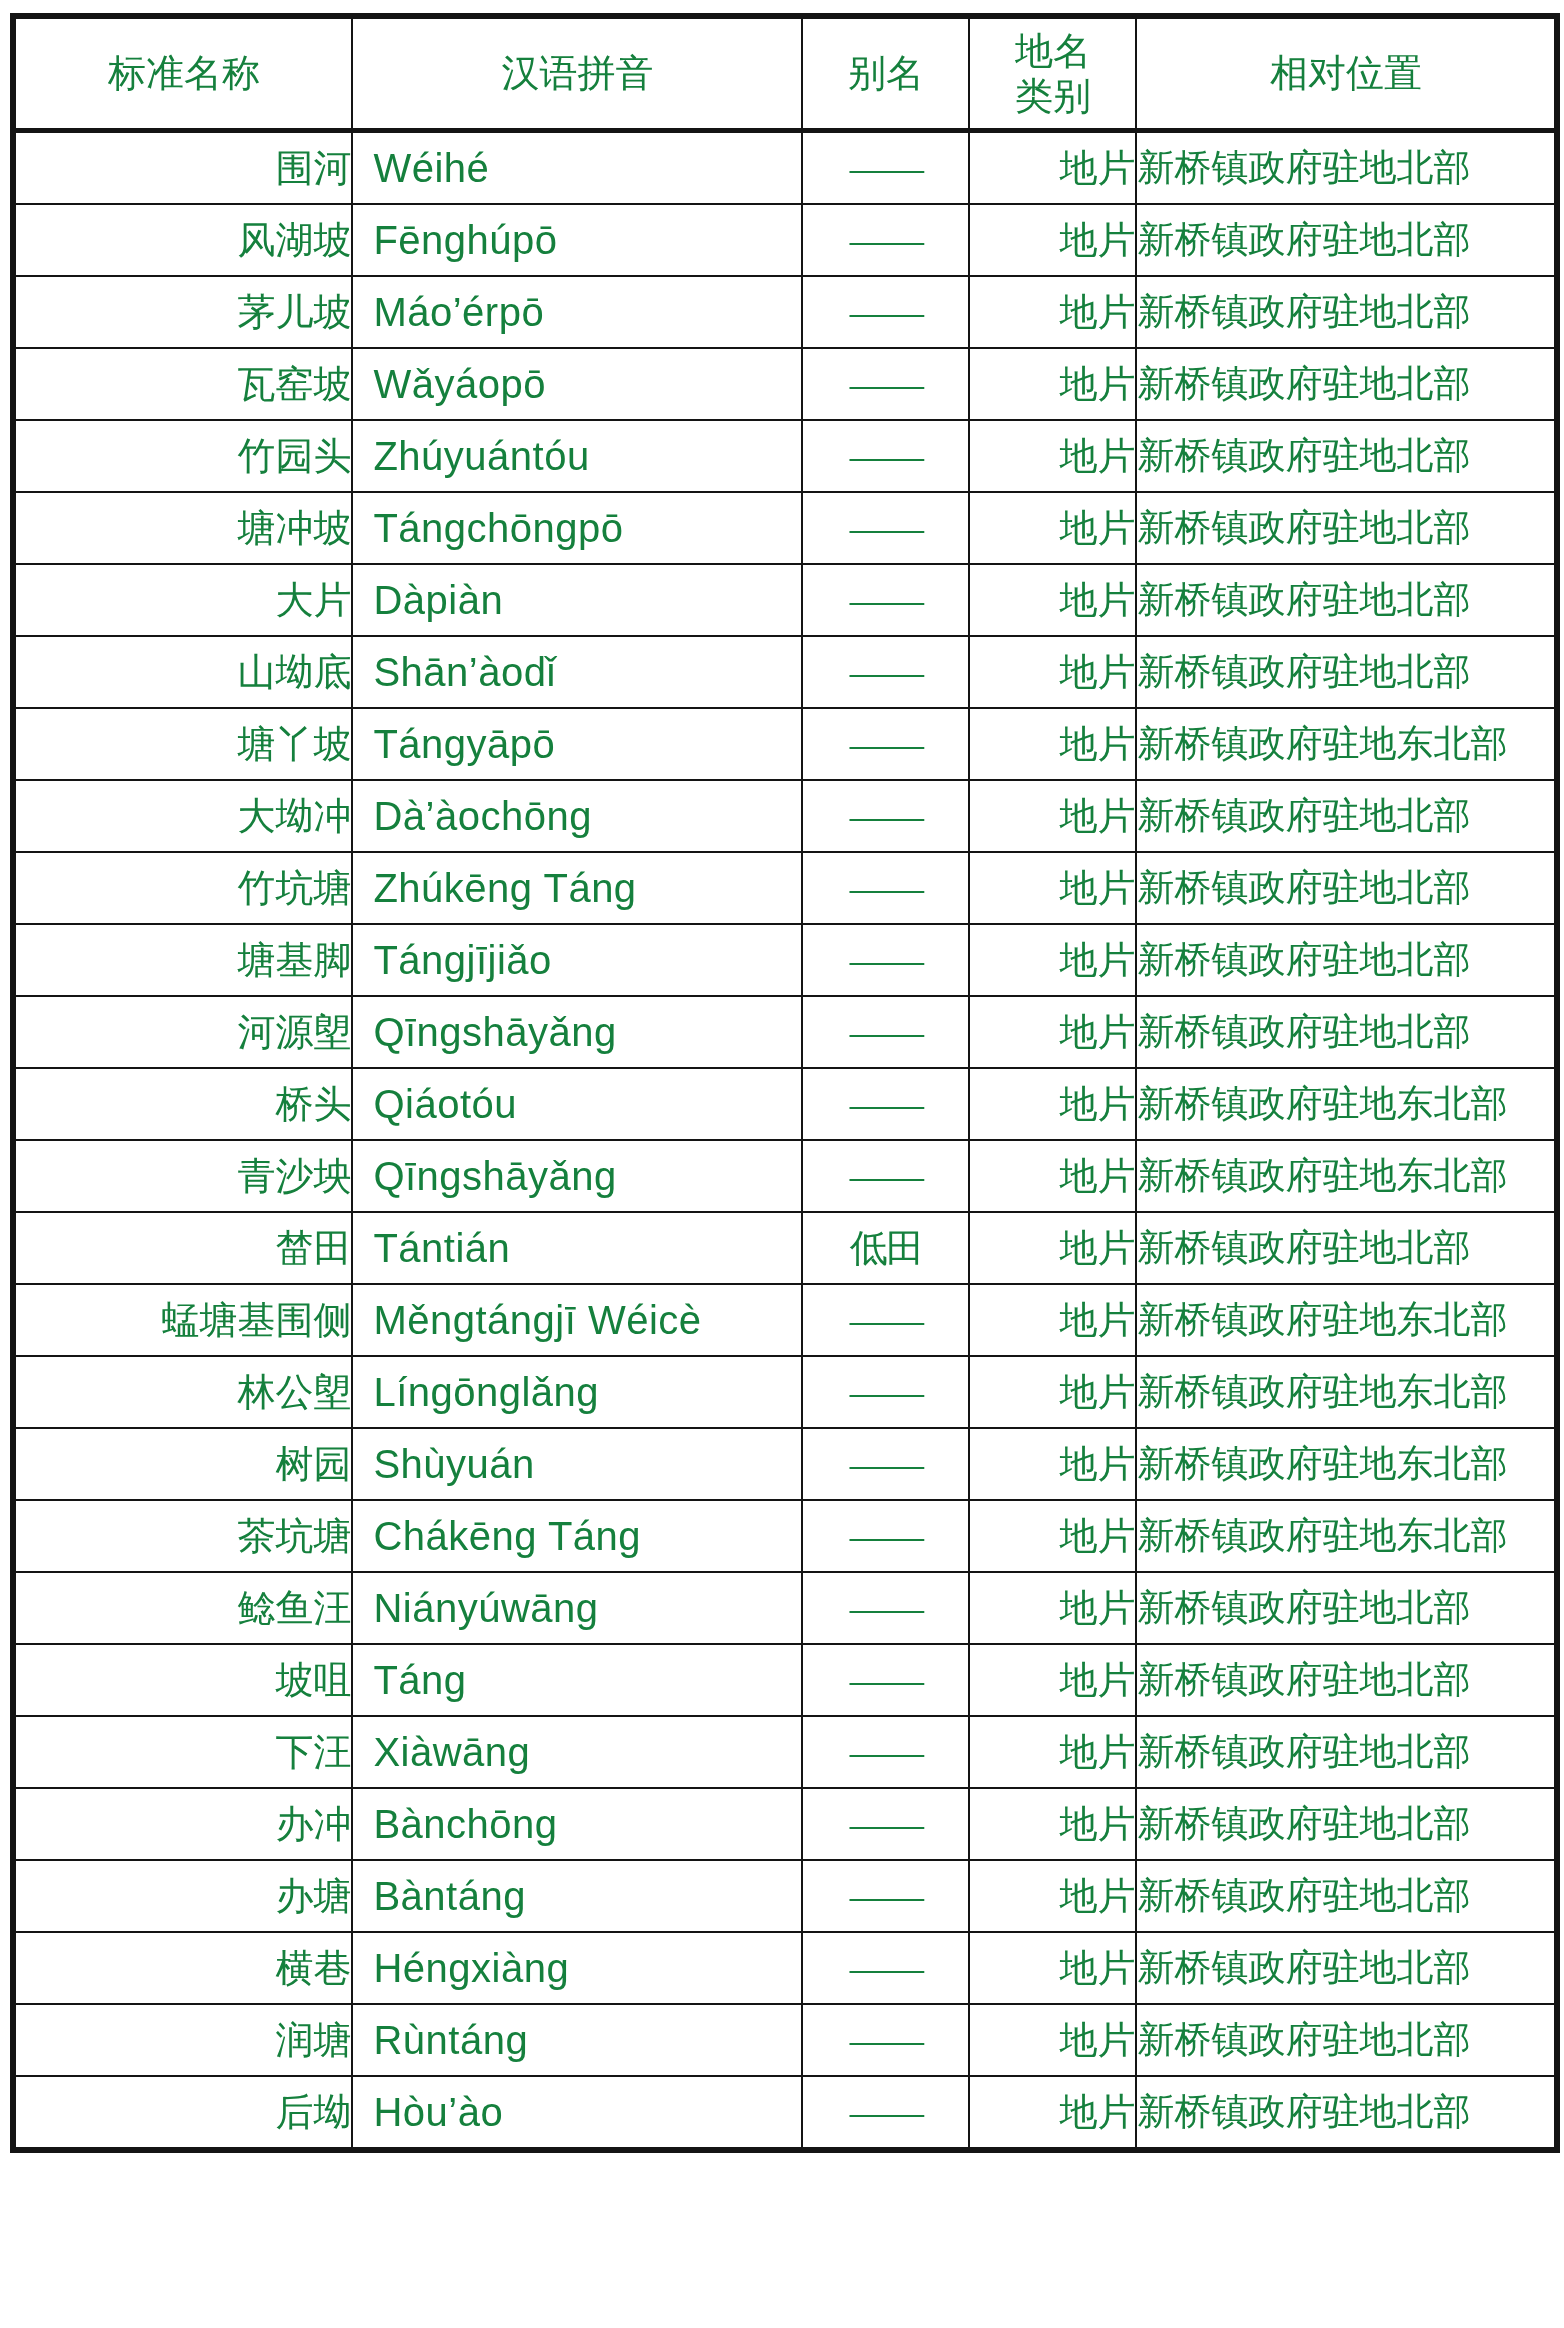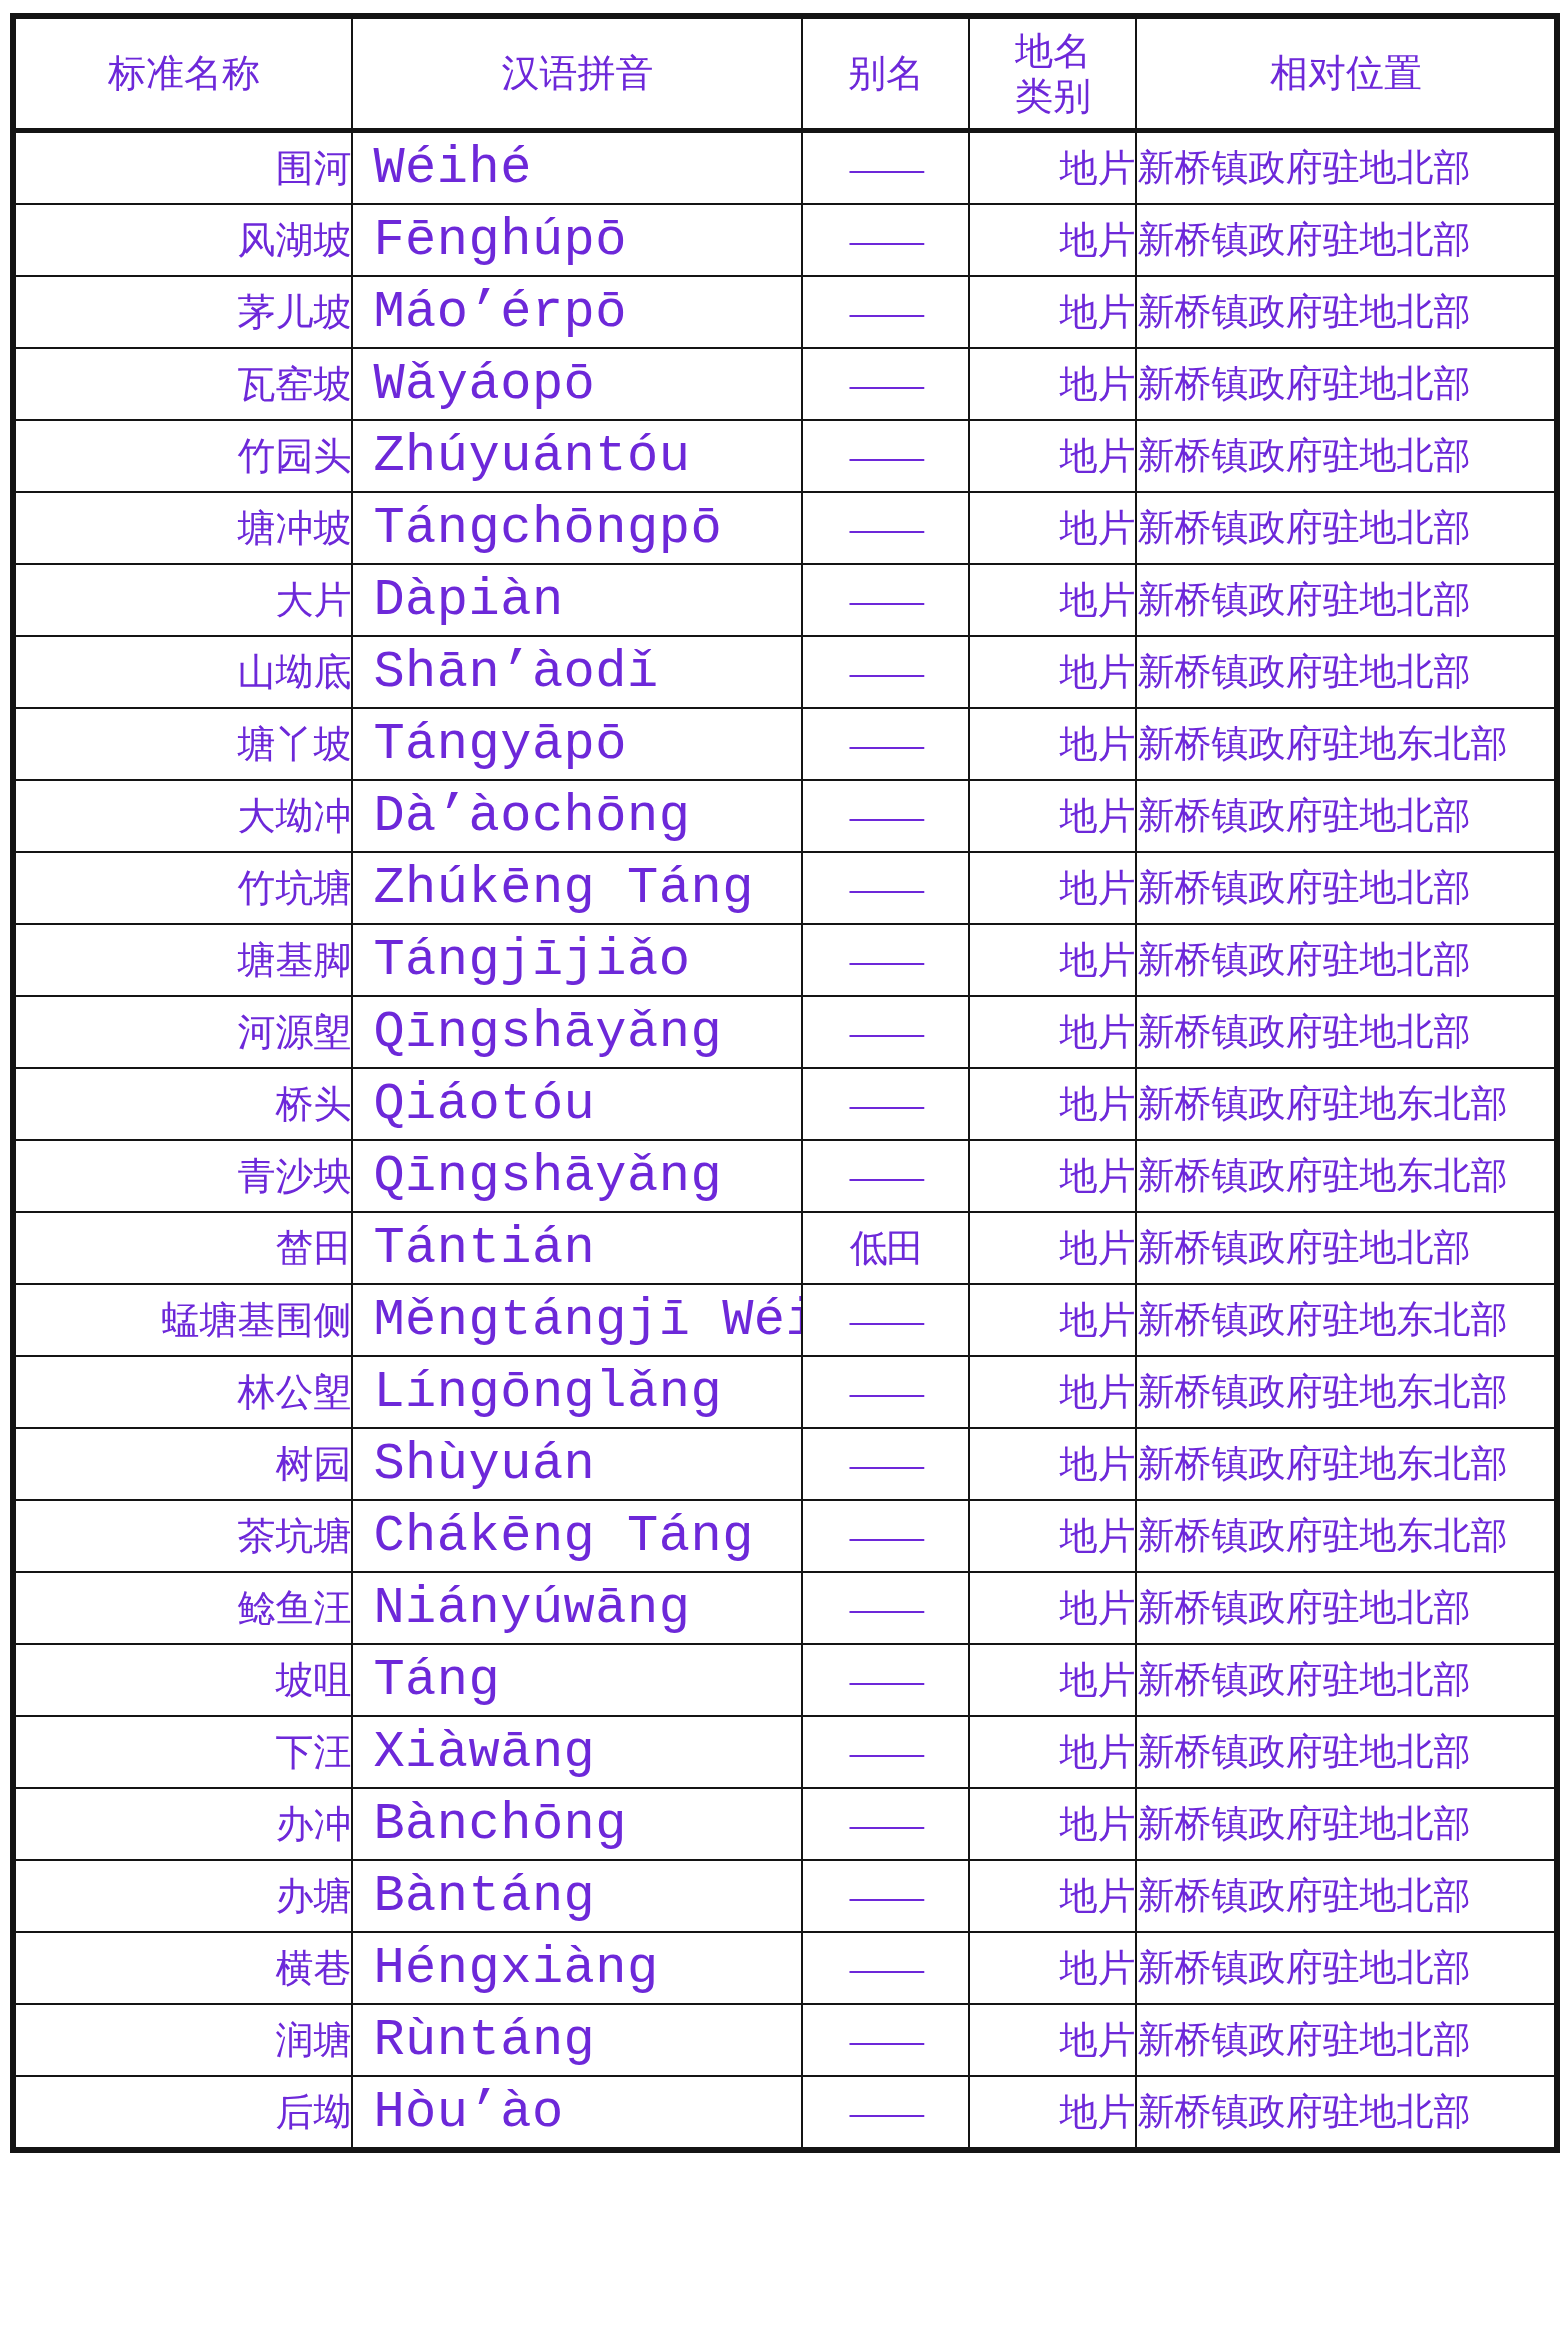--- a/index.html
+++ b/index.html
@@ -1,21 +1,21 @@
 <!DOCTYPE html>
 <html style="font-size:15px"><head>
 <meta charset="utf-8">
 <style>
   html, body { margin: 0; padding: 0; background: #ffffff; }
   .page {
     position: relative;
     width: 1564px;
     height: 2289px;
     background: #ffffff;
-    color: #6d28d9;
+    color: #15803d;
     overflow: hidden;
   }
   table.gazetteer {
     position: absolute;
     left: 10.4px;
     top: 13px;
     width: 1543px;
     border-collapse: collapse;
     table-layout: fixed;
     border: 6.6px solid #141414;
@@ -39,21 +39,21 @@
     font-family: "Liberation Sans", sans-serif;
     font-weight: 500;
     font-size: 38px;
     text-align: center;
     white-space: normal;
   }
   thead th .hline { display: block; line-height: 1.18; }
   tbody td { height: 70px; }
 
   .zh { font-family: "Liberation Serif", serif; font-size: 38px; }
-  .py { font-family: Liberation Mono, monospace; font-size: 52px; letter-spacing: 0.5px; }
+  .py { font-family: Liberation Sans, sans-serif; font-size: 40px; letter-spacing: 0.5px; }
 
   td.c1 { text-align: right; padding-left: 27px; }
   td.c2 { text-align: left; padding-left: 20px; }
   td.c3 { text-align: center; }
   td.c4 { text-align: right; }
   td.c5 { font-size: 37px; }
   td.c3.zh { letter-spacing: -1.9px; }
 </style>
 </head>
 <body>

